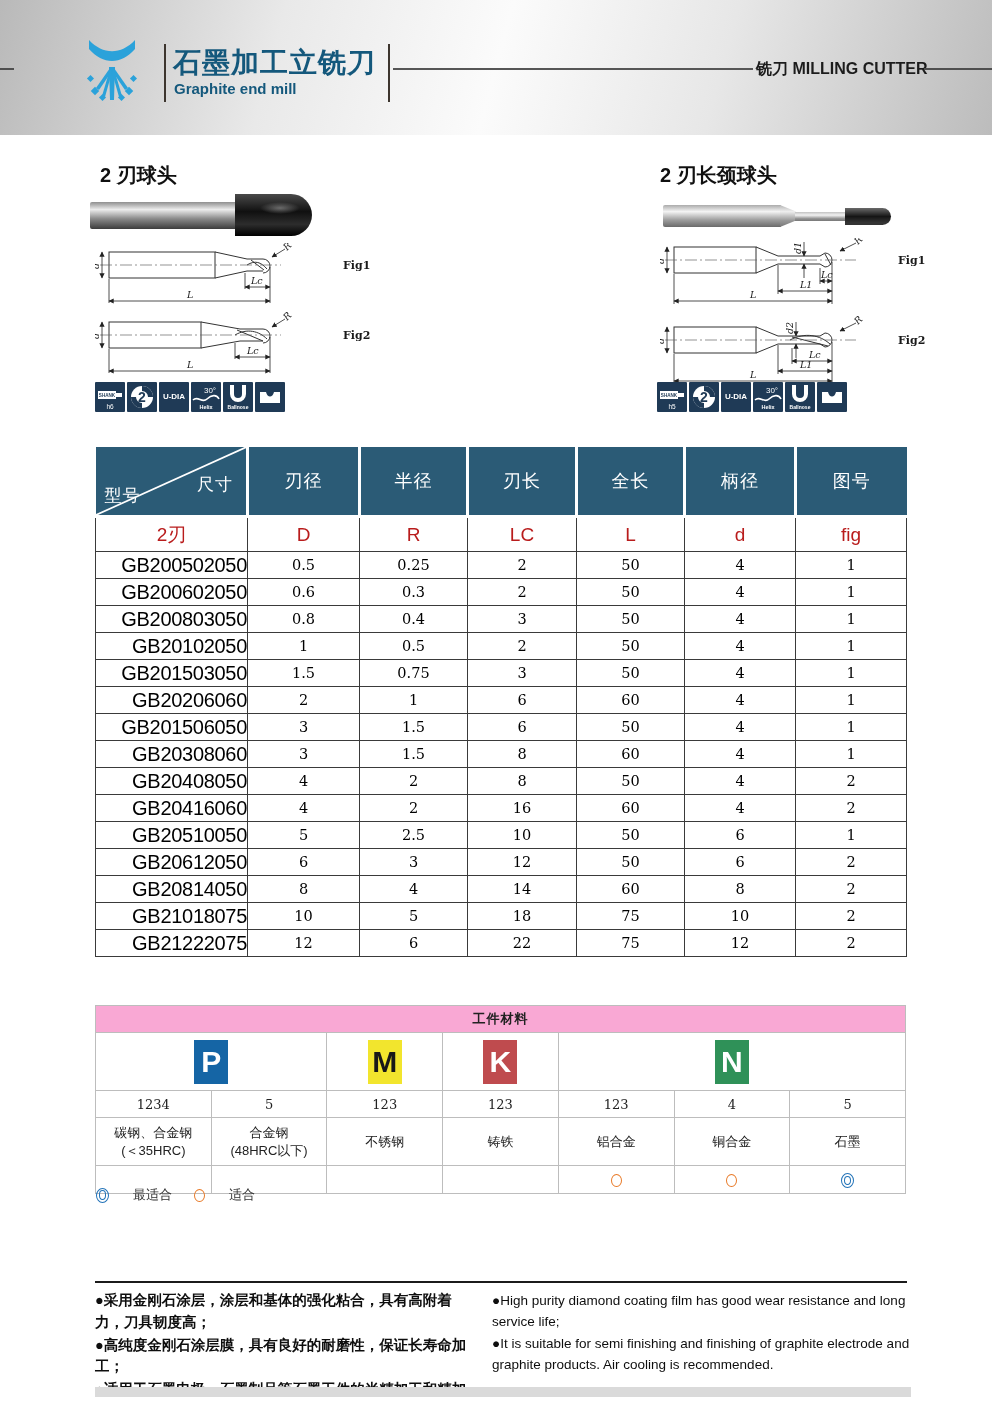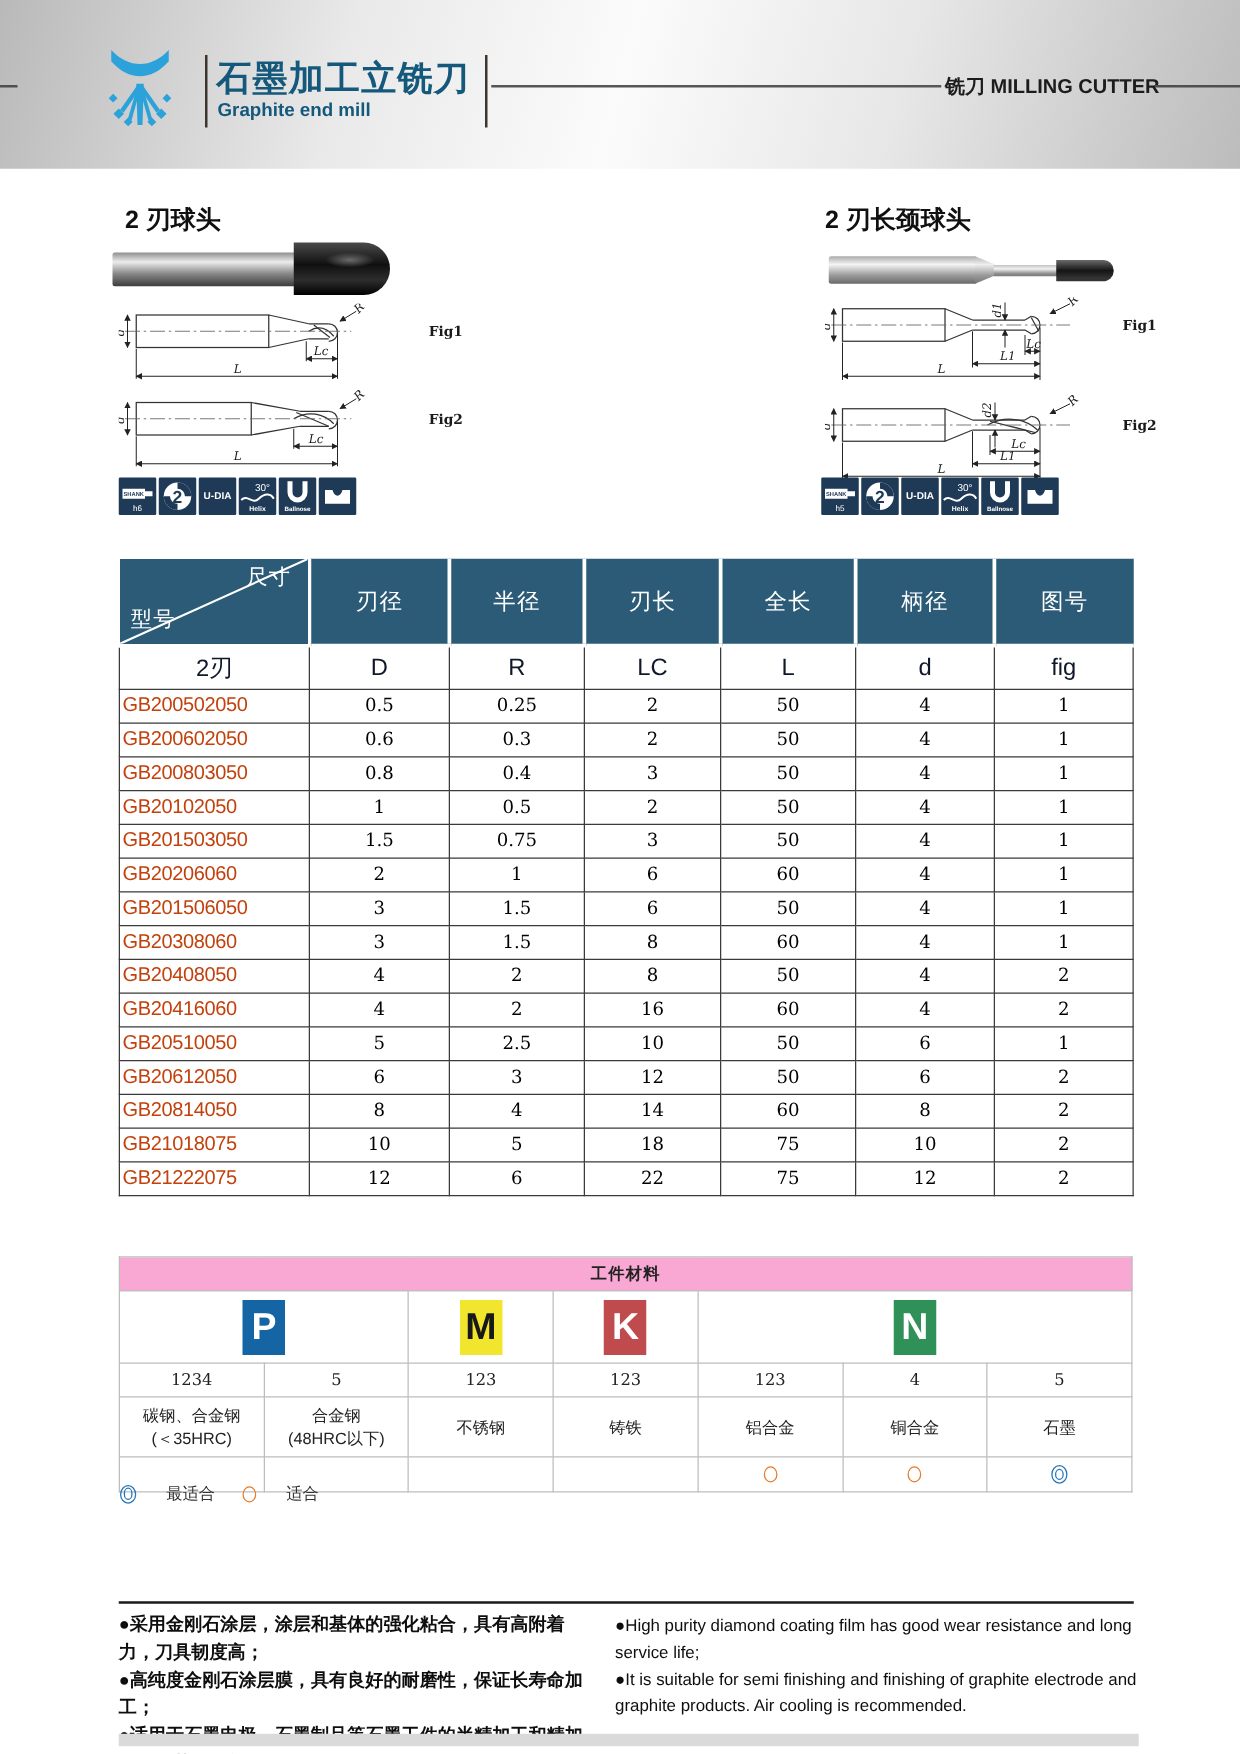--- a/index.html
+++ b/index.html
@@ -60,24 +60,24 @@
   .spec{position:absolute;left:95px;top:447px;}
   table.spec-t{border-collapse:collapse;table-layout:fixed;width:811px;}
   .spec-t col.c0{width:152px;}.spec-t col.c1{width:112px;}.spec-t col.c2{width:108px;}
   .spec-t col.c3{width:109px;}.spec-t col.c4{width:108px;}.spec-t col.c5{width:111px;}.spec-t col.c6{width:111px;}
   .spec-t thead th{background:#2b5b76;color:#fff;font-weight:500;font-size:18px;height:66px;
       border-left:3px solid #fff;border-bottom:3px solid #fff;letter-spacing:1px;}
   .spec-t thead th:first-child{border-left:none;}
   .diag{position:relative;padding:0;}
   .diag svg{position:absolute;left:0;top:0;width:100%;height:100%;}
   .diag .lbl-model{position:absolute;left:9px;bottom:8px;font-size:17px;}
-  .diag .lbl-size{position:absolute;right:13px;top:3px;font-size:17px;}
+  .diag .lbl-size{position:absolute;right:13px;top:26px;font-size:17px;}
   .spec-t td{border:1px solid #3a3a3a;background:#fff;}
-  .sub-cell{height:31px;text-align:center;font-size:19px;font-family:"Liberation Sans",sans-serif;color:#0f172a;}
-  .model{height:24px;text-align:left;padding:0 0 0 2px;font-size:16px;letter-spacing:-0.3px;color:#c2410c;}
+  .sub-cell{height:31px;text-align:center;font-size:19px;font-family:"Liberation Sans",sans-serif;color:#b91c1c;}
+  .model{height:24px;text-align:right;padding:0 0 0 2px;font-size:20px;letter-spacing:-0.3px;color:#000000;}
   .val{height:24px;text-align:center;font-family:"DejaVu Serif",serif;font-size:14.5px;color:#000;}
 
   
   .mat{position:absolute;left:95px;top:1005px;}
   table.mat-t{border-collapse:collapse;table-layout:fixed;width:811px;}
   .mat-t th,.mat-t td{border:1px solid #bdbdbd;}
   .mat-title{background:#f9a8d4;height:24px;font-size:13px;font-weight:bold;color:#222;text-align:center;letter-spacing:1px;}
   .let-cell{height:55px;text-align:center;}
   .tile{display:inline-block;width:34px;height:44px;line-height:44px;font-size:30px;font-weight:bold;
         text-align:center;color:#fff;vertical-align:middle;}

